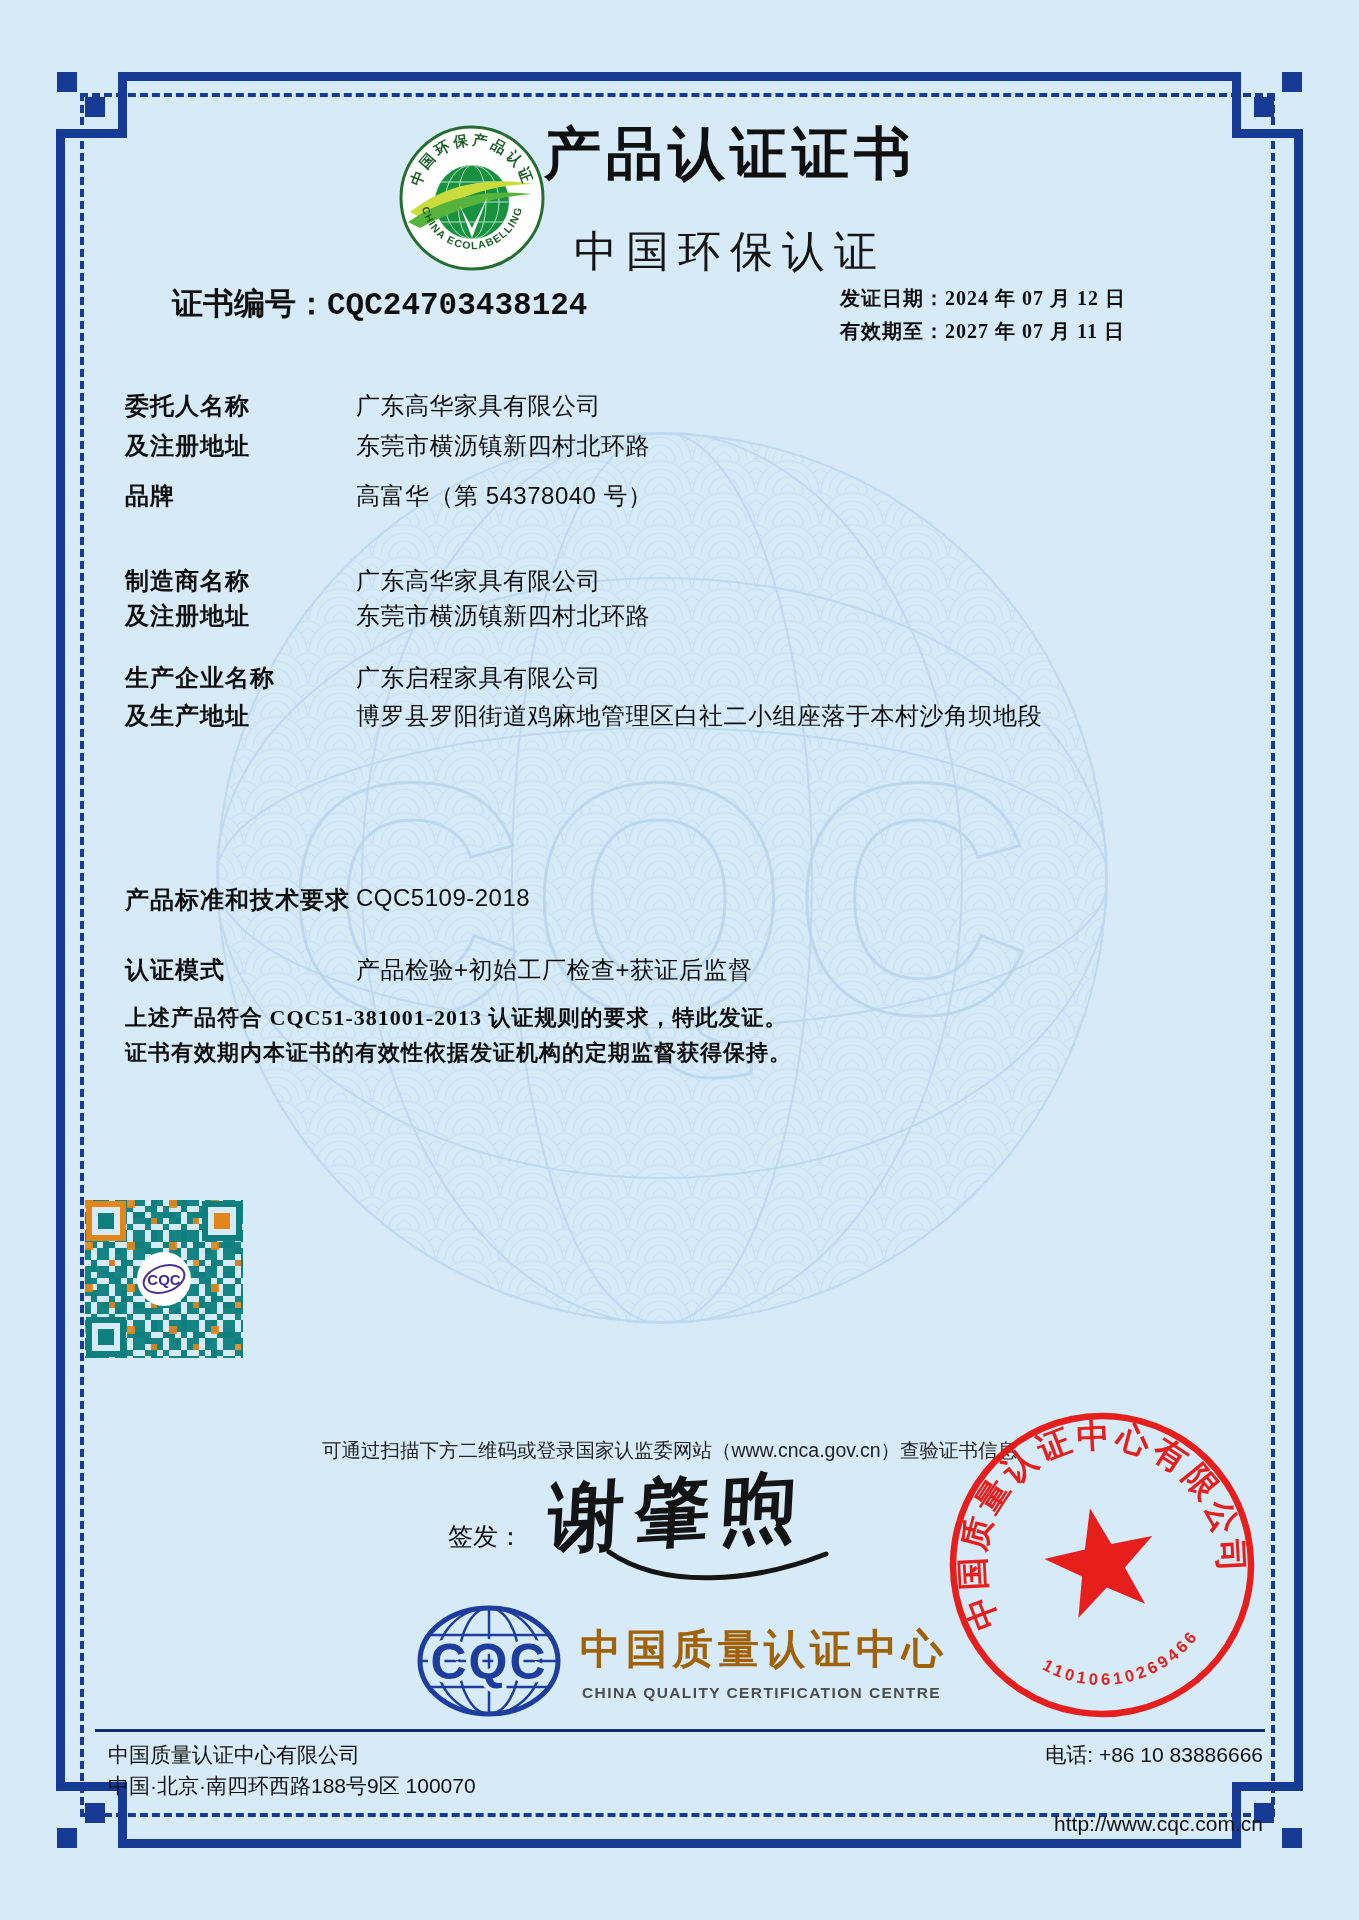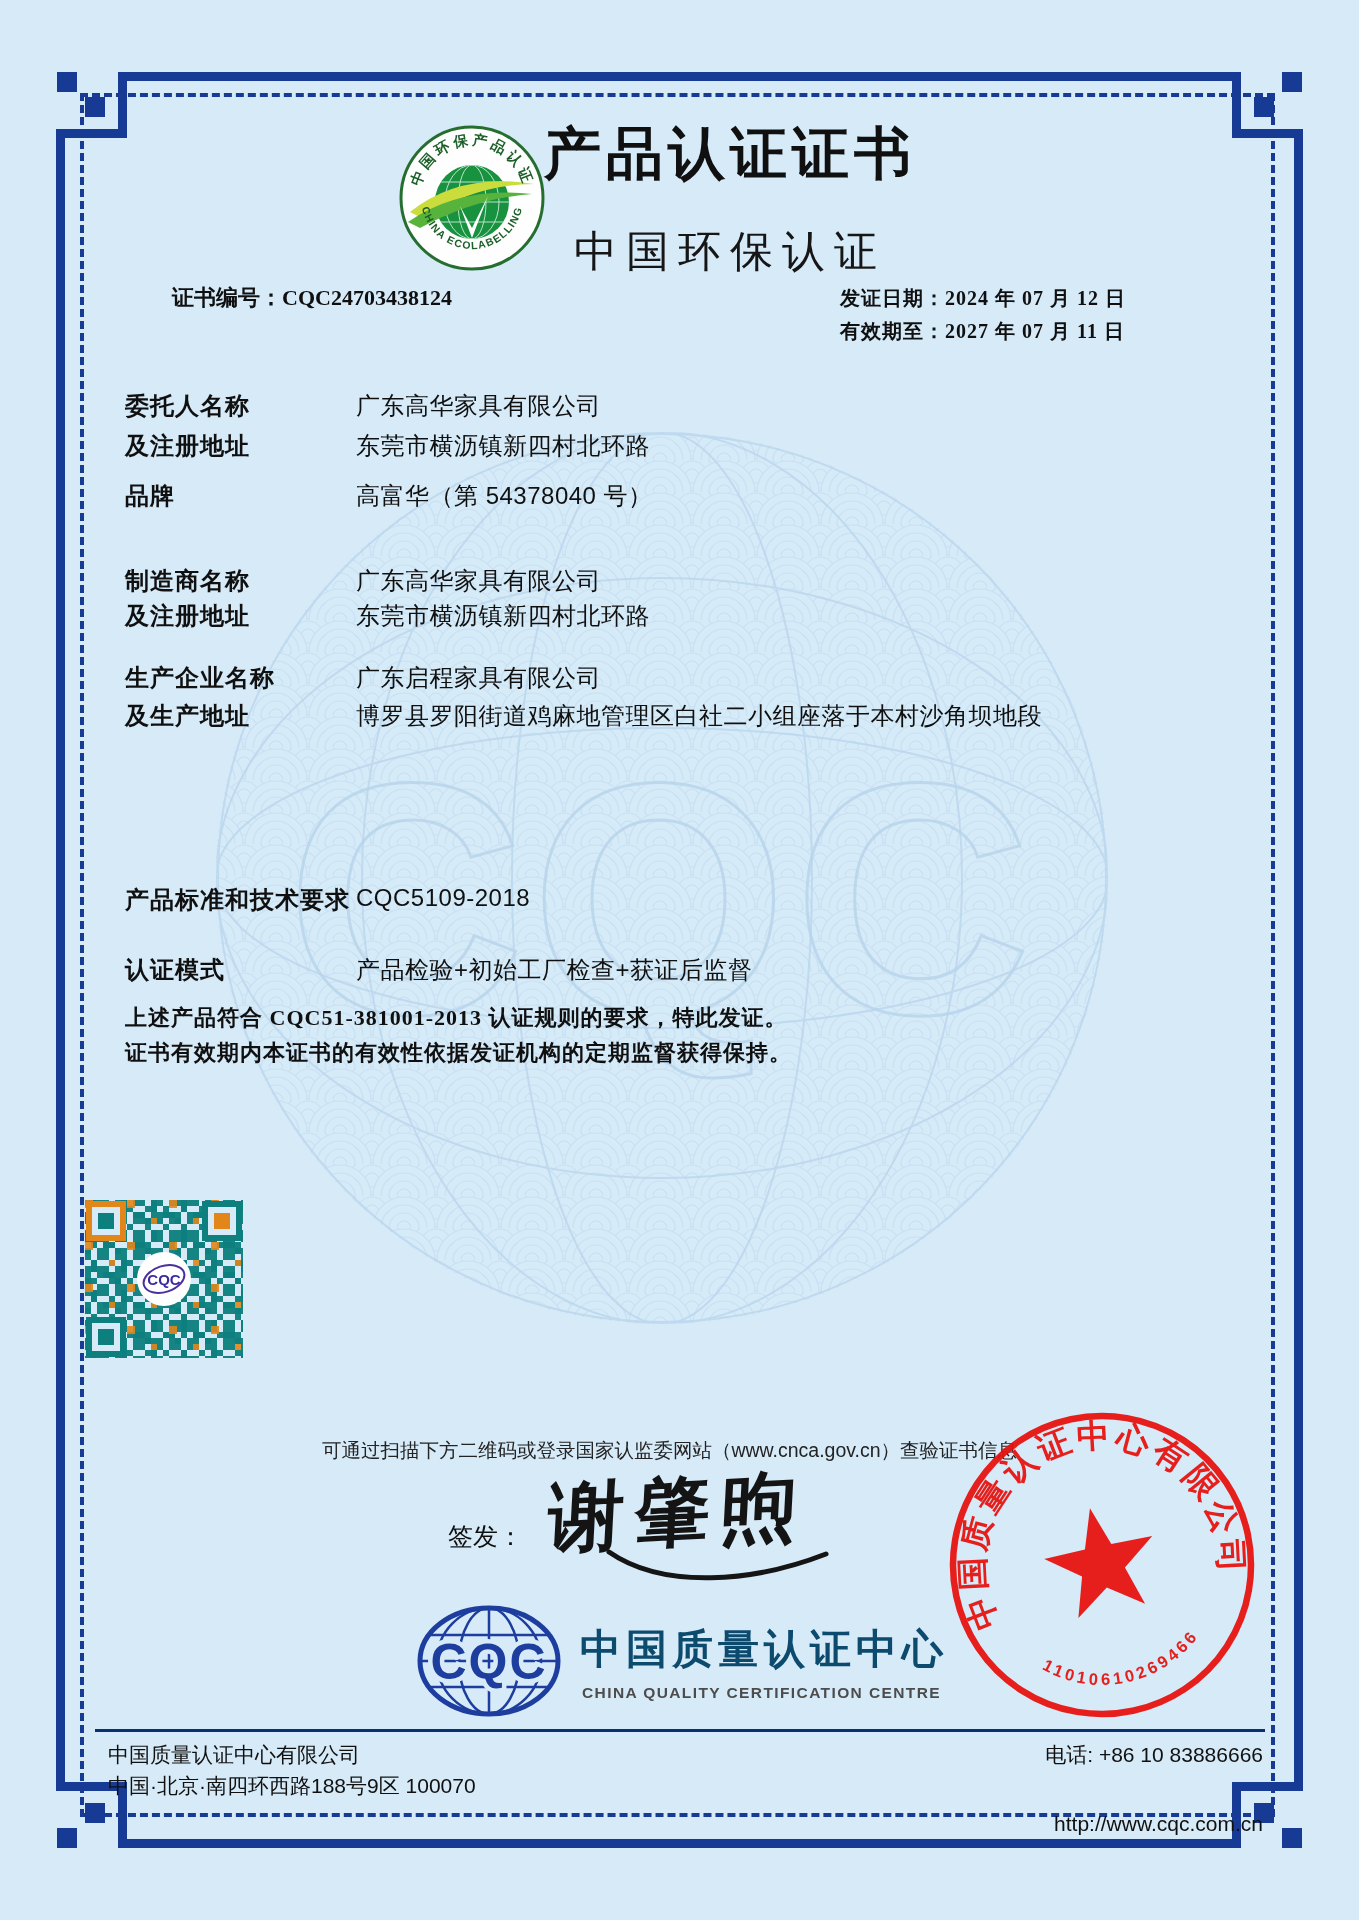--- a/index.html
+++ b/index.html
@@ -9,39 +9,39 @@
     font-family:"Liberation Sans","DejaVu Sans",sans-serif;color:#101010;
   }
   
   .bbar{position:absolute;background:#173a94;}
   .bsq{position:absolute;width:20px;height:20px;background:#173a94;}
   .dashframe{position:absolute;left:80px;right:84px;top:93px;bottom:103px;border:4.5px dashed #173a94;}
   
   .titleblock{position:absolute;left:430px;top:116px;width:600px;text-align:center;}
   .title{font-size:57px;font-weight:900;letter-spacing:5px;}
   .subtitle{margin-top:30px;font-size:43px;font-weight:400;letter-spacing:9px;color:#161616;}
-  .certno{position:absolute;left:172px;top:283px;font-family:Liberation Serif, serif;font-weight:600;font-size:22px;}
+  .certno{position:absolute;left:172px;top:283px;font-family:Liberation Mono, monospace;font-weight:600;font-size:31px;}
   .dateline1{position:absolute;left:840px;top:285px;font-family:"Liberation Serif","DejaVu Serif",serif;font-weight:600;font-size:20px;letter-spacing:1px;}
   .dateline2{position:absolute;left:840px;top:318px;font-family:"Liberation Serif","DejaVu Serif",serif;font-weight:600;font-size:20px;letter-spacing:1px;}
   
   .frow{position:absolute;left:0;right:0;height:36px;}
   .flabel{position:absolute;left:125px;top:0;font-size:24px;font-weight:700;letter-spacing:1px;white-space:nowrap;}
   .fvalue{position:absolute;left:356px;top:0;font-size:24px;font-weight:400;letter-spacing:0.5px;white-space:nowrap;}
   .flabel2{position:absolute;left:125px;top:42px;font-size:24px;font-weight:700;letter-spacing:1px;white-space:nowrap;}
   .fvalue2{position:absolute;left:356px;top:34px;font-size:24px;font-weight:400;letter-spacing:0.5px;white-space:nowrap;}
   .stline{position:absolute;left:125px;font-family:"Liberation Serif","DejaVu Serif",serif;font-size:22px;font-weight:600;letter-spacing:1px;white-space:nowrap;}
   
   .verify{position:absolute;left:0;right:20px;top:1437px;text-align:center;font-size:19.5px;font-weight:500;color:#232323;}
   .signlabel{position:absolute;left:448px;top:1520px;font-size:25px;font-weight:500;}
   .signame{
     position:absolute;left:548px;top:1462px;font-size:76px;font-weight:800;
     font-family:"Liberation Serif","DejaVu Serif",serif;letter-spacing:10px;
     transform:rotate(-3deg) skewX(-6deg);color:#141414;
   }
-  .cqcname{position:absolute;left:580px;top:1622px;font-size:41px;font-weight:600;color:#0c4a6e;letter-spacing:5px;white-space:nowrap;}
+  .cqcname{position:absolute;left:580px;top:1622px;font-size:41px;font-weight:600;color:#a16207;letter-spacing:5px;white-space:nowrap;}
   .cqcnameen{position:absolute;left:582px;top:1684px;font-size:15.5px;font-weight:700;color:#4c4c4c;letter-spacing:1.4px;white-space:nowrap;}
   
   .footrule{position:absolute;left:95px;top:1729px;width:1170px;height:3px;background:#0d2f70;}
   .footl1{position:absolute;left:108px;top:1741px;font-size:21px;font-weight:500;}
   .footl2{position:absolute;left:108px;top:1772px;font-size:21px;font-weight:500;}
   .footr1{position:absolute;right:96px;top:1741px;font-size:21px;font-weight:500;text-align:right;}
   .footr2{position:absolute;right:96px;top:1772px;font-size:21px;font-weight:500;text-align:right;margin-top:40px;}
   
   .ecologo{position:absolute;left:398px;top:124px;}
   .watermark{position:absolute;left:212px;top:428px;opacity:0.5;pointer-events:none;}

